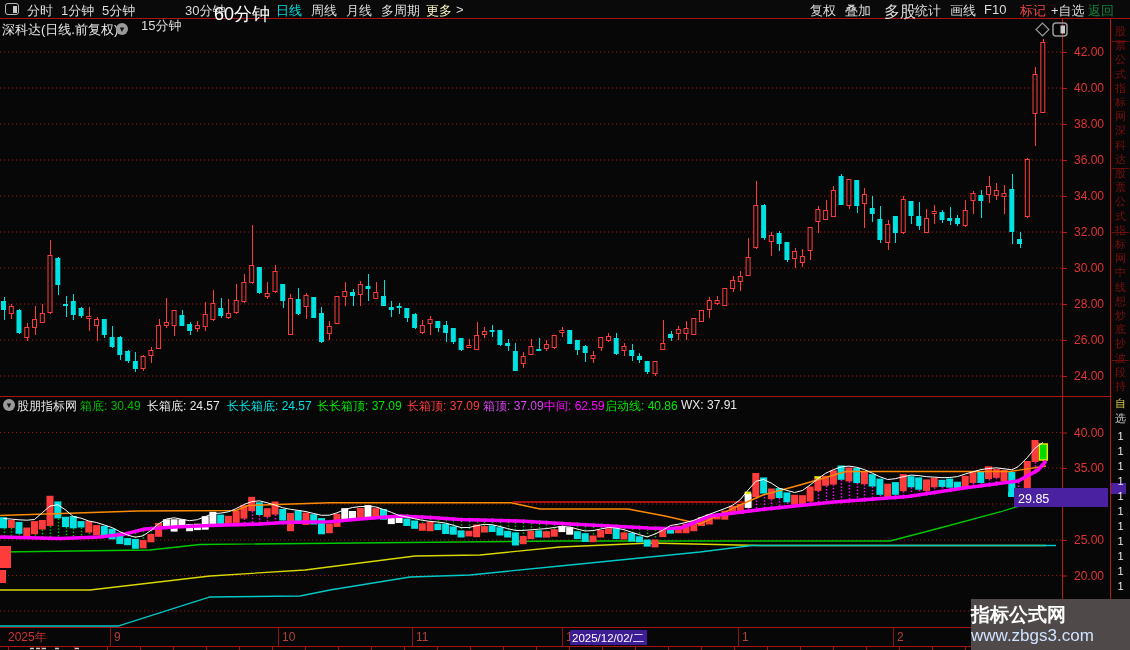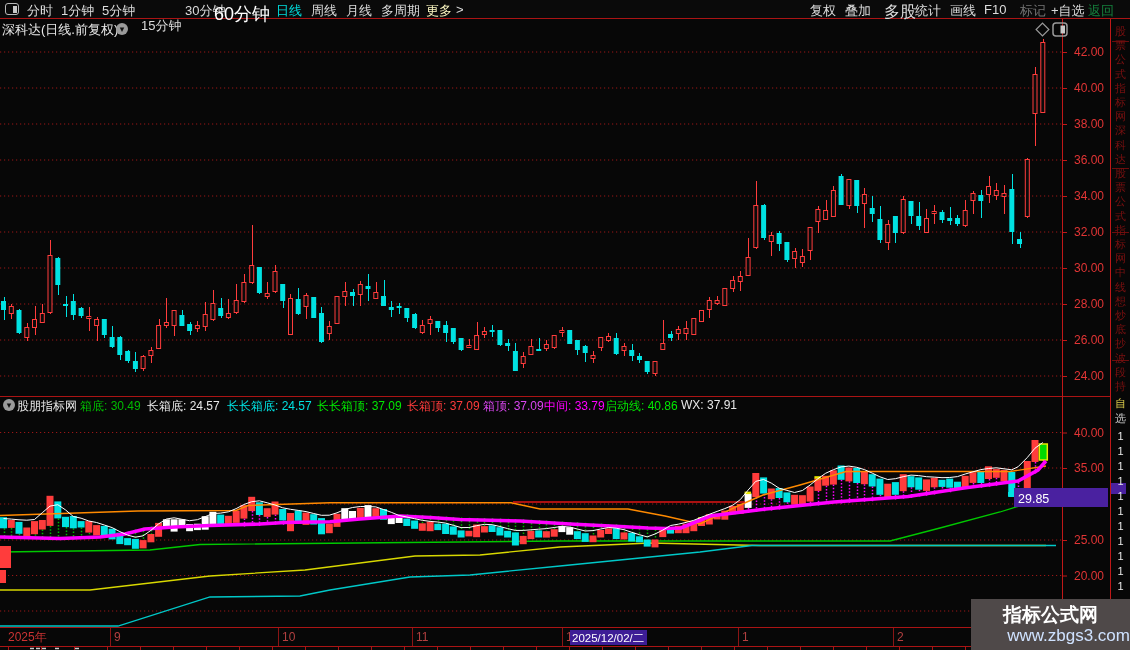--- a/index.html
+++ b/index.html
@@ -648,43 +648,43 @@
 <div class="a" style="left:346px;top:2px;font-size:13px;color:#dcdcdc">月线</div>
 <div class="a" style="left:381px;top:2px;font-size:13px;color:#dcdcdc">多周期</div>
 <div class="a" style="left:426px;top:2px;font-size:13px;color:#fef9c3">更多</div>
 <div class="a" style="left:456px;top:2px;font-size:13px;color:#dcdcdc">&gt;</div>
 <div class="a" style="left:810px;top:2px;font-size:13px;color:#dcdcdc">复权</div>
 <div class="a" style="left:845px;top:2px;font-size:13px;color:#dcdcdc">叠加</div>
 <div class="a" style="left:884px;top:2px;font-size:16px;color:#dcdcdc">多股</div>
 <div class="a" style="left:915px;top:2px;font-size:13px;color:#dcdcdc">统计</div>
 <div class="a" style="left:950px;top:2px;font-size:13px;color:#dcdcdc">画线</div>
 <div class="a" style="left:984px;top:2px;font-size:13px;color:#dcdcdc">F10</div>
-<div class="a" style="left:1020px;top:2px;font-size:13px;color:#737373">标记</div>
+<div class="a" style="left:1020px;top:2px;font-size:13px;color:#ef4444">标记</div>
 <div class="a" style="left:1051px;top:2px;font-size:13px;color:#dcdcdc">+自选</div>
 <div class="a" style="left:1088px;top:2px;font-size:13px;color:#15803d">返回</div>
 <div class="a" style="left:2px;top:21px;font-size:13px;color:#e8e8e8">深科达(日线.前复权)</div>
 <div class="a" style="left:116px;top:23px;width:12px;height:12px;border-radius:50%;background:#9a9a9a;color:#111;font-size:9px;line-height:12px;text-align:center">▾</div>
 
 <svg class="a" style="left:1035px;top:22px" width="36" height="16">
 <rect x="3" y="3" width="9" height="9" transform="rotate(45 7.5 7.5)" fill="none" stroke="#9a9a9a" stroke-width="1.2"></rect>
 <rect x="18" y="1" width="14" height="13" rx="3" fill="none" stroke="#9a9a9a" stroke-width="1.5"></rect>
 <rect x="25.5" y="3.5" width="4.5" height="8" fill="#c8c8c8"></rect>
 </svg>
 
 <div class="a" style="left:3px;top:399px;width:12px;height:12px;border-radius:50%;background:#9a9a9a;color:#111;font-size:9px;line-height:12px;text-align:center">▾</div>
 <div class="a" style="left:17px;top:398px;font-size:12px;color:#e8e8e8">股朋指标网</div>
 <div class="a" style="left:80px;top:398px;font-size:12px;color:#00bb00">箱底: 30.49</div>
 <div class="a" style="left:147px;top:398px;font-size:12px;color:#e8e8e8">长箱底: 24.57</div>
 <div class="a" style="left:227px;top:398px;font-size:12px;color:#00e2e2">长长箱底: 24.57</div>
 <div class="a" style="left:317px;top:398px;font-size:12px;color:#00e800">长长箱顶: 37.09</div>
 <div class="a" style="left:407px;top:398px;font-size:12px;color:#ff3c3c">长箱顶: 37.09</div>
 <div class="a" style="left:483px;top:398px;font-size:12px;color:#d946ef">箱顶: 37.09</div>
-<div class="a" style="left:544px;top:398px;font-size:12px;color:#ff00ff">中间: 33.79</div>
+<div class="a" style="left:544px;top:398px;font-size:12px;color:#ff00ff">中间: 62.59</div>
 <div class="a" style="left:605px;top:398px;font-size:12px;color:#00e800">启动线: 40.86</div>
 <div class="a" style="left:681px;top:398px;font-size:12px;color:#e8e8e8">WX: 37.91</div>
 <div class="a" style="left:1112px;top:24px;width:17px;color:#7a1010;font-size:11px;line-height:14.2px;text-align:center">股<br>票<br>公<br>式<br>指<br>标<br>网<br>深<br>科<br>达<br>股<br>票<br>公<br>式<br>指<br>标<br>网<br>中<br>线<br>想<br>炒<br>底<br>抄<br>波<br>段<br>持</div>
 <div class="a" style="left:1112px;top:396px;width:17px;color:#d8c84a;font-size:11px;line-height:14px;text-align:center">自</div>
 <div class="a" style="left:1112px;top:411px;width:17px;color:#cfcfcf;font-size:11px;line-height:14px;text-align:center">选</div>
 <div class="a" style="left:1111px;top:483px;width:15px;height:11px;background:#4a21a0"></div>
 <div class="a" style="left:1112px;top:429px;width:17px;color:#e8e8e8;font-size:11px;line-height:15px;text-align:center">1<br>1<br>1<br>1<br>1<br>1<br>1<br>1<br>1<br>1<br>1</div>
 <div class="a" style="left:971px;top:599px;width:159px;height:51px;background:#4f4949"></div>
-<div class="a" style="left:971px;top:602px;width:159px;text-align:center;font-size:19px;font-weight:bold;color:#fff">指标公式网</div>
-<div class="a" style="left:971px;top:626px;width:159px;text-align:right;font-size:17px;color:#cfe2ff">www.zbgs3.com</div>
+<div class="a" style="left:971px;top:602px;width:159px;font-size:19px;font-weight:bold;color:#fff">指标公式网</div>
+<div class="a" style="left:971px;top:626px;width:159px;text-align:left;font-size:17px;color:#cfe2ff">www.zbgs3.com</div>
 </div>
 </body></html>

